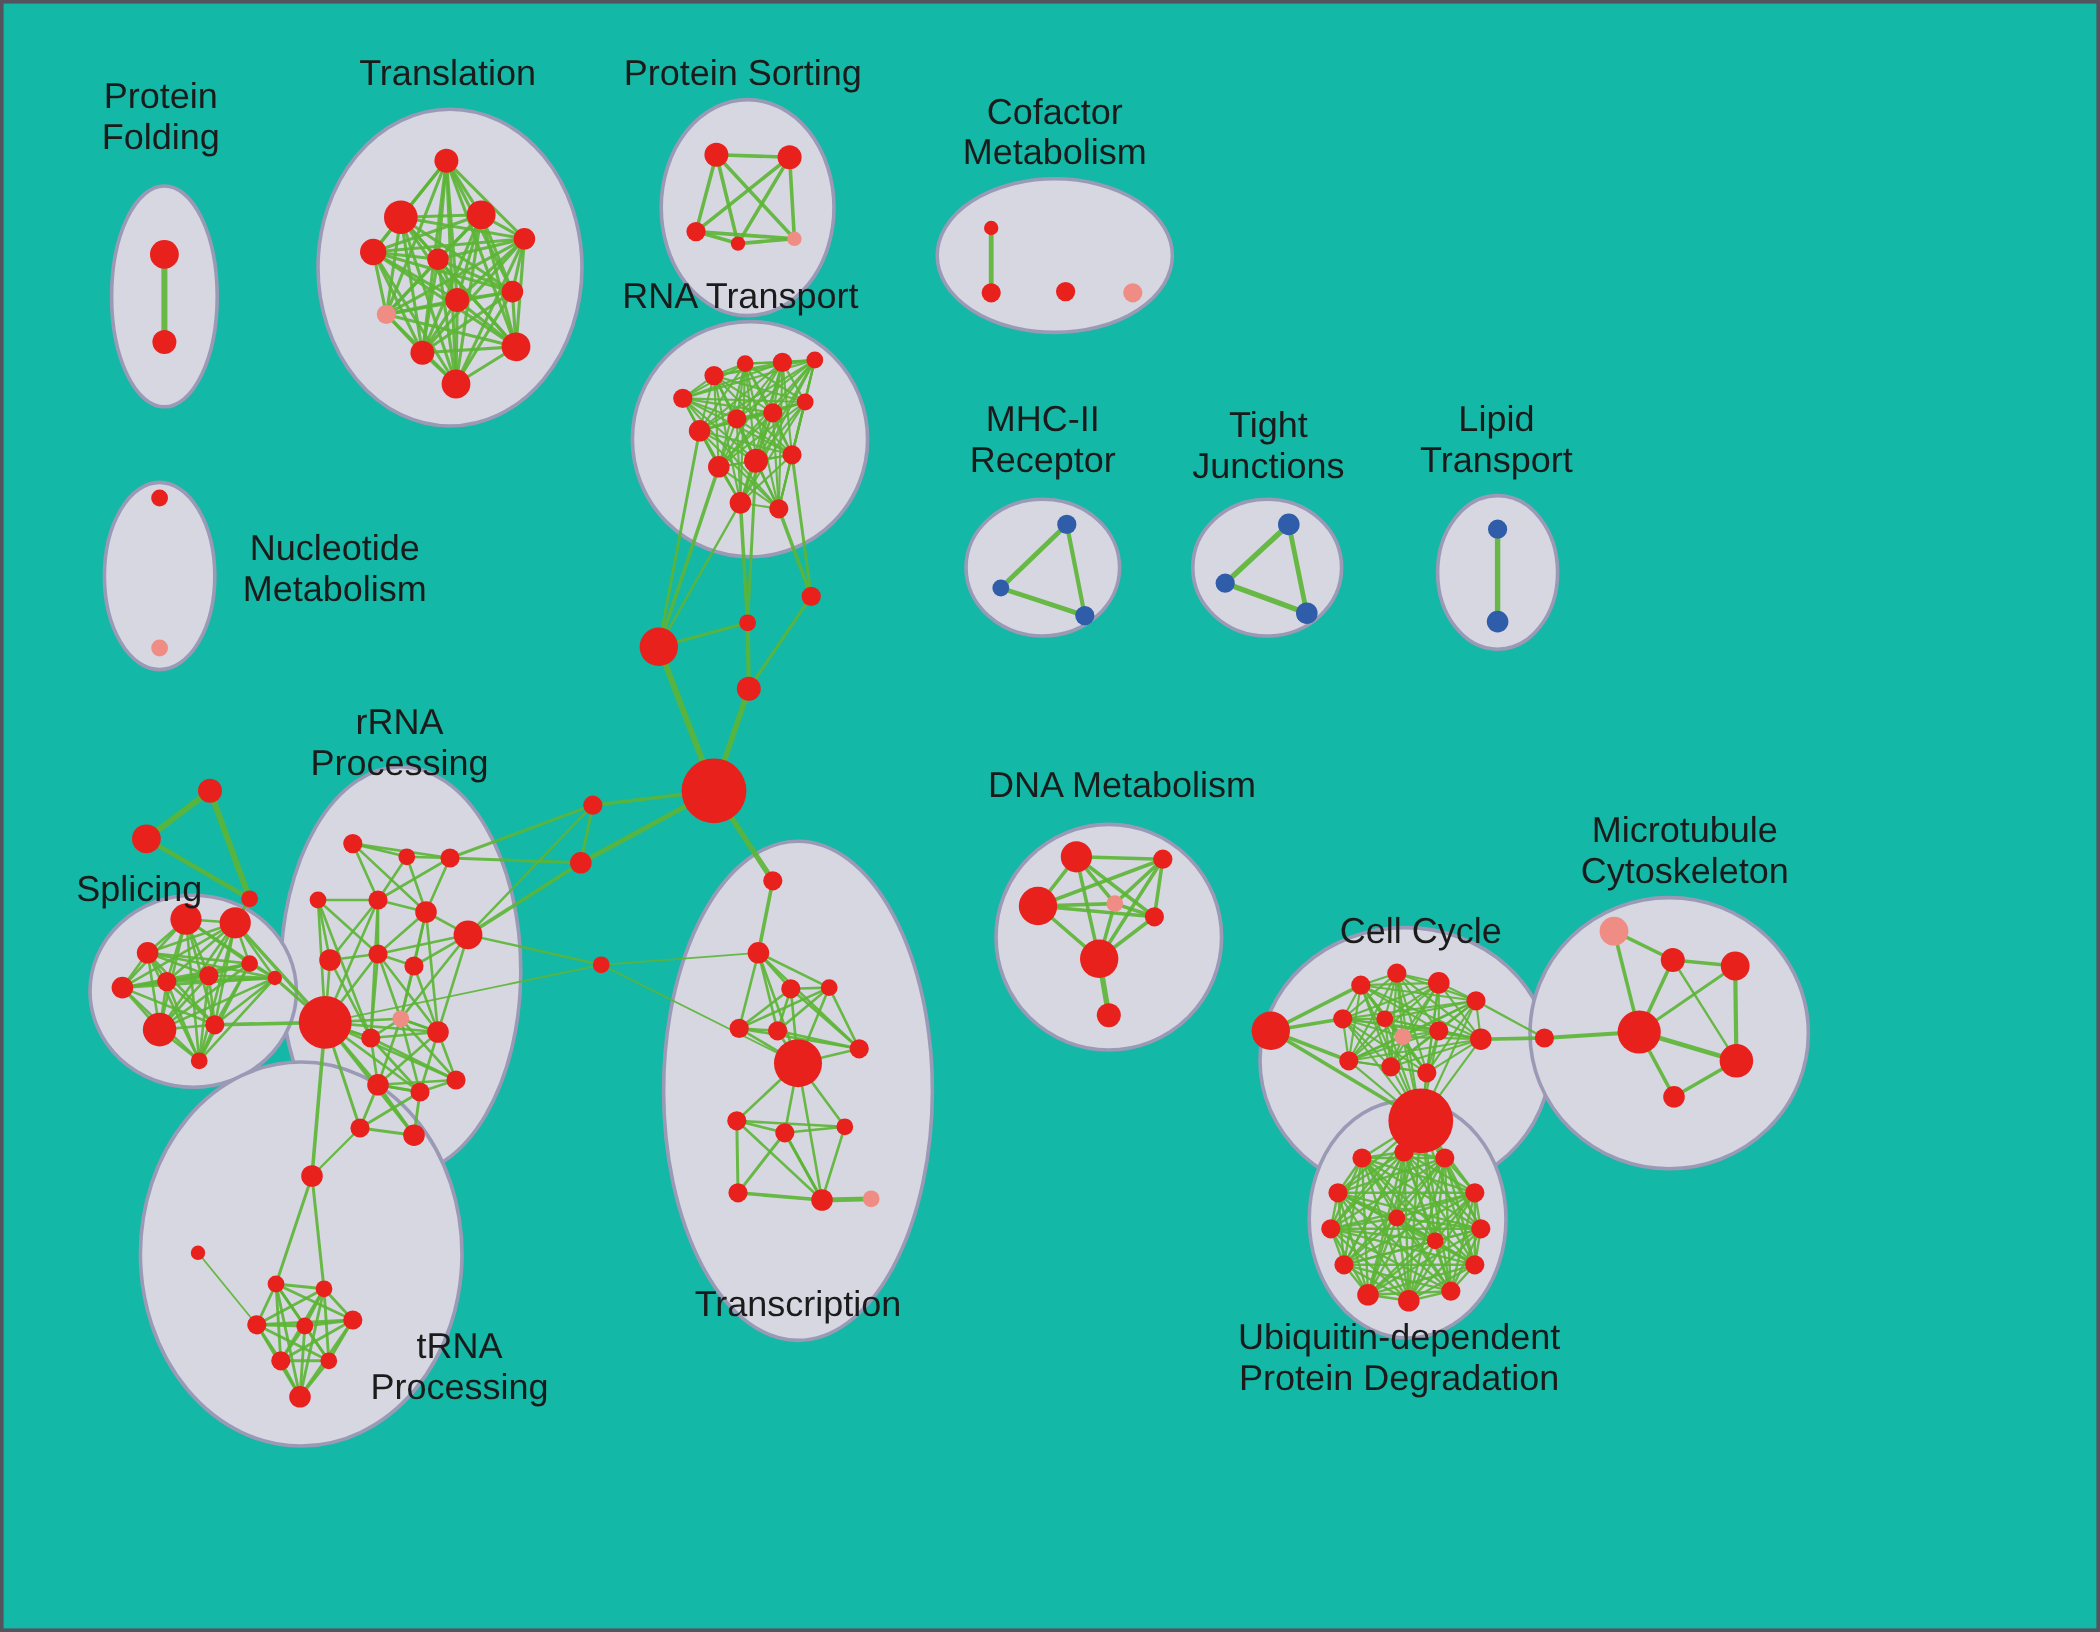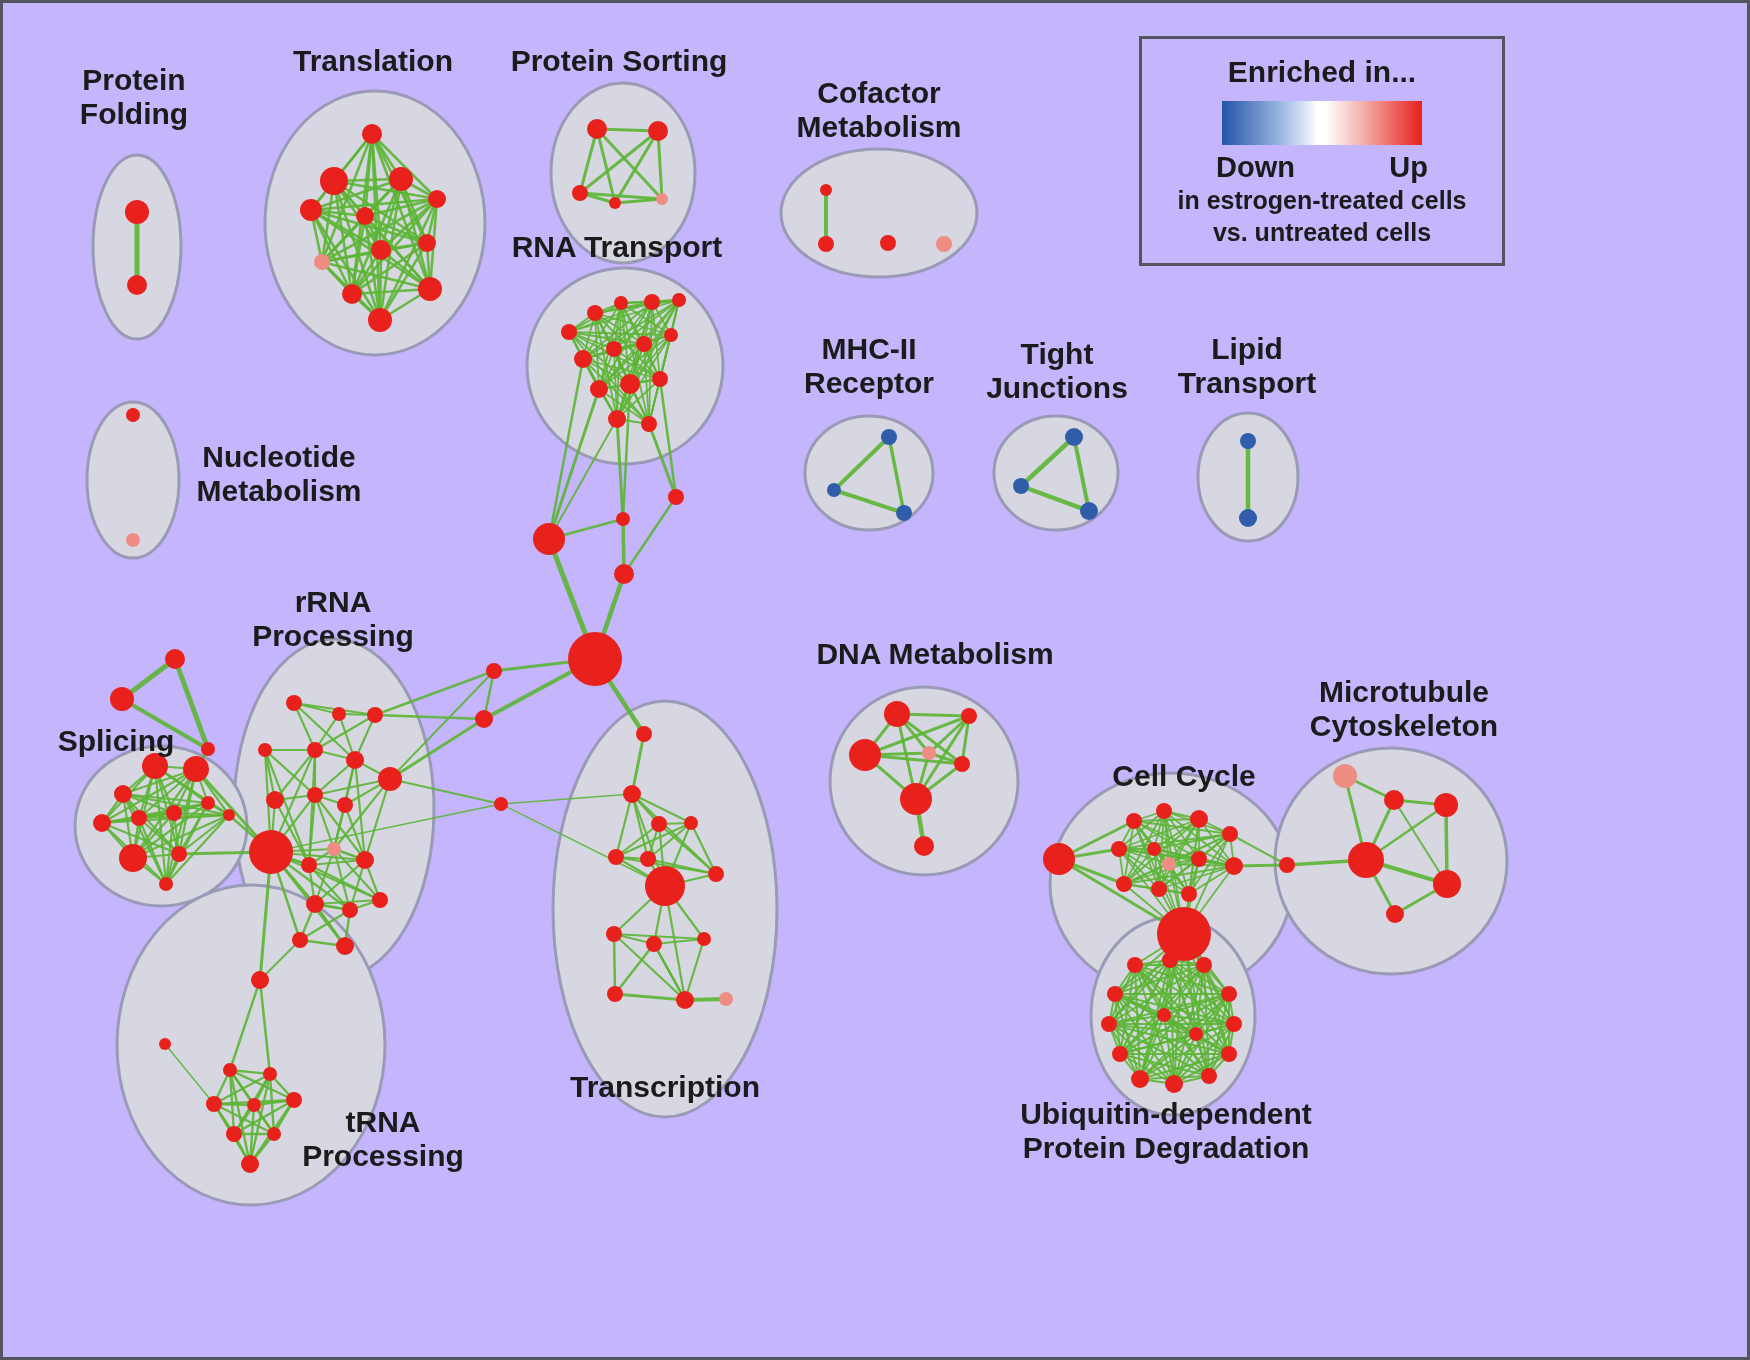--- a/index.html
+++ b/index.html
@@ -1,24 +1,23 @@
 <!DOCTYPE html>
 <html><head>
 <meta charset="utf-8">
 <style>
   html,body{margin:0;padding:0;background:#ffffff;}
   #figure{
     position:relative;
     width:1750px;height:1360px;
-    background:#c4b5fd;
+    background:#14b8a6;
     border:3px solid #54545f;
     box-sizing:border-box;
     overflow:hidden;
     font-family:"Liberation Sans", sans-serif;
-    font-weight:bold;
   }
   #network-svg{position:absolute;left:0;top:0;}
   .cluster-label{font-family:"Liberation Sans",sans-serif;font-size:30px;fill:#1b1b1b;}
   .legend{
     position:absolute;left:1136px;top:33px;width:366px;height:230px;
     border:3px solid #54545f;box-sizing:border-box;
     display:flex;flex-direction:column;align-items:center;
     color:#1b1b1b;
   }
   .legend-title{font-size:30px;margin-top:16px;}
@@ -844,24 +843,14 @@
         <text x="113" y="748" text-anchor="middle" class="cluster-label"><tspan x="113" dy="0">Splicing</tspan></text>
         <text x="380" y="1129" text-anchor="middle" class="cluster-label"><tspan x="380" dy="0">tRNA</tspan><tspan x="380" dy="34">Processing</tspan></text>
         <text x="662" y="1094" text-anchor="middle" class="cluster-label"><tspan x="662" dy="0">Transcription</tspan></text>
         <text x="932" y="661" text-anchor="middle" class="cluster-label"><tspan x="932" dy="0">DNA Metabolism</tspan></text>
         <text x="1181" y="783" text-anchor="middle" class="cluster-label"><tspan x="1181" dy="0">Cell Cycle</tspan></text>
         <text x="1401" y="699" text-anchor="middle" class="cluster-label"><tspan x="1401" dy="0">Microtubule</tspan><tspan x="1401" dy="34">Cytoskeleton</tspan></text>
         <text x="1163" y="1121" text-anchor="middle" class="cluster-label"><tspan x="1163" dy="0">Ubiquitin-dependent</tspan><tspan x="1163" dy="34">Protein Degradation</tspan></text>
       </g>
     </svg>
 
-  <div class="legend">
-    <div class="legend-title">Enriched in...</div>
-    <div class="legend-bar"></div>
-    <div class="legend-row">
-      <span>Down</span>
-      <span>Up</span>
-    </div>
-    <div class="legend-sub">in estrogen-treated cells</div>
-    <div class="legend-sub">vs. untreated cells</div>
-  </div>
 
 </div>
 
 </body></html>

